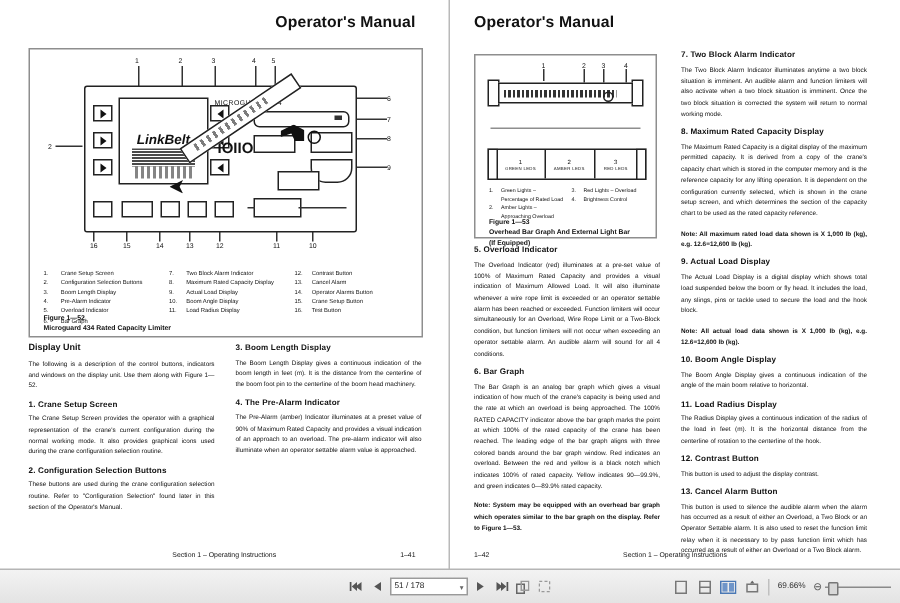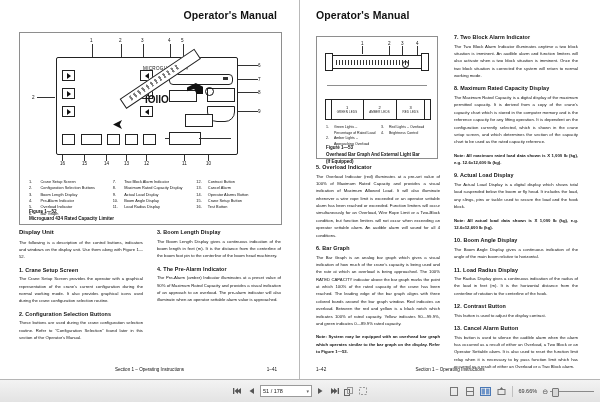--- a/index.html
+++ b/index.html
@@ -188,20 +188,25 @@
           <div class="leader" style="left:42px;top:100px;width:1px;height:28px;"></div>
           <div class="leader" style="left:64px;top:100px;width:1px;height:28px;"></div>
           <div class="leader" style="left:86px;top:100px;width:1px;height:28px;"></div>
           <div class="leader" style="left:106px;top:100px;width:1px;height:28px;"></div>
           <div class="leader" style="left:126px;top:100px;width:1px;height:28px;"></div>
           <div class="leader" style="left:164px;top:108px;width:1px;height:20px;"></div>
           <div class="leader" style="left:188px;top:82px;width:1px;height:46px;"></div>
           <div class="leader" style="left:17px;top:64px;width:18px;height:1px;"></div>
 
           <div class="panel-outer">
+            <div class="lcd">
+              <div class="lb-logo">LinkBelt</div>
+              <div class="lb-sub"></div>
+              <div class="lb-sub2"></div>
+            </div>
 
             <div class="btn-sq" style="left:5px;top:12px;">
                 <span class="tri r"></span>
               </div>
             <div class="btn-sq" style="left:5px;top:30px;">
                 <span class="tri r"></span>
               </div>
             <div class="btn-sq" style="left:5px;top:48px;">
                 <span class="tri r"></span>
               </div>

